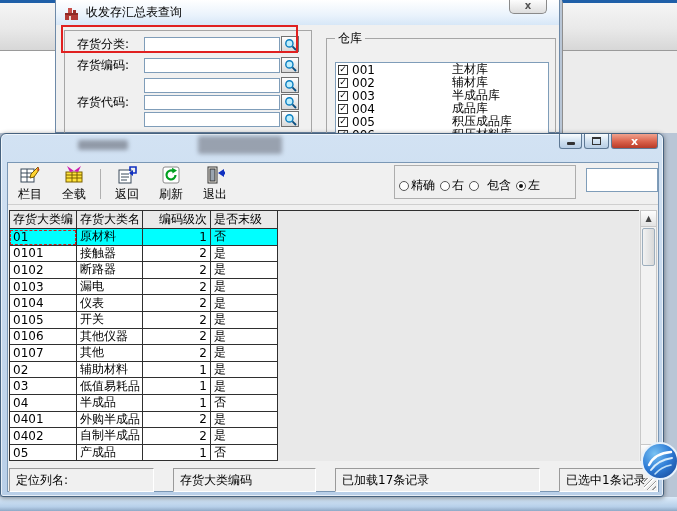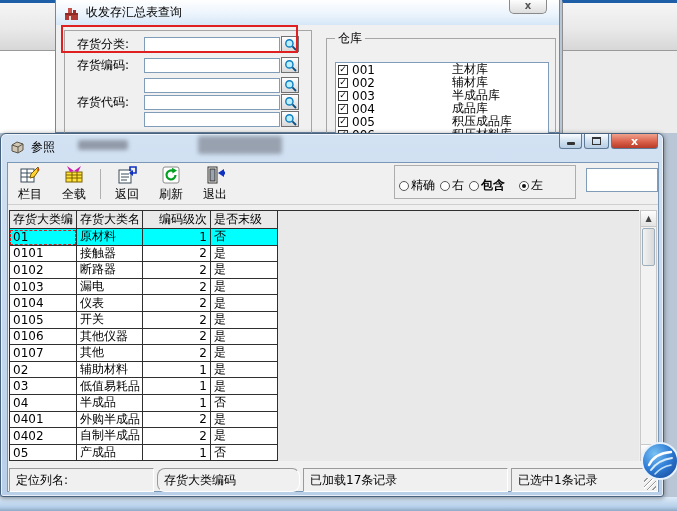--- a/index.html
+++ b/index.html
@@ -93,24 +93,24 @@
 
   
   .vscroll { position:absolute; left:632px; top:47px; width:17px; height:251px; background:#f2f2f2;
              border:1px solid #c8c8c8; display:flex; flex-direction:column; }
   .sb-arrow { height:16px; display:flex; align-items:center; justify-content:center; font-size:8px; color:#444;
               background:linear-gradient(#fdfdfd,#e3e3e3); border-bottom:1px solid #c8c8c8; }
   .sb-arrow.down { margin-top:auto; border-top:1px solid #c8c8c8; border-bottom:none; }
   .sb-thumb { height:38px; background:linear-gradient(90deg,#f2f2f2,#d9d9d9); border:1px solid #9daebd; border-radius:2px; margin:1px; }
 
   
-  .statusbar { position:absolute; left:1px; top:305px; width:649px; height:24px; display:flex; gap:3px; }
+  .statusbar { position:absolute; left:1px; top:305px; width:649px; height:24px; display:flex; gap:19px; }
   .sb-panel { border:1px solid; border-color:#9a9a9a #ffffff #ffffff #9a9a9a; background:#f0f0f0;
               display:flex; align-items:center; padding:0 6px; white-space:nowrap; overflow:hidden; }
-  .sb-p0 { width:145px; } .sb-p1 { width:143px;border-radius:8px; } .sb-p2 { width:205px; } .sb-p3 { flex:1; position:relative; }
+  .sb-p0 { width:145px; } .sb-p1 { width:143px; } .sb-p2 { width:205px; } .sb-p3 { flex:1; position:relative; }
   .grip { position:absolute; right:1px; bottom:1px; width:12px; height:12px;
           background:repeating-linear-gradient(135deg,transparent 0 2px,#9a9a9a 2px 3px,#fff 3px 4px); }
 
   
   .smudge { position:absolute; filter:blur(2px); opacity:.55; border-radius:2px; z-index:40; }
   .smudge.a { left:78px; top:140px; width:50px; height:10px; background:#5c5f6a; }
   .smudge.b { left:198px; top:136px; width:84px; height:18px; background:#6a6d78; }
   .logo { position:absolute; left:641px; top:441px; z-index:50; }
 </style>
 </head>
@@ -222,28 +222,20 @@
           <div class="cbx">✓</div>
           <div class="code">006</div>
           <div>积压材料库</div>
         </div>
         <div class="wh-partial"></div>
       </div>
   </fieldset>
 </section>
 
 <section class="refwin">
-  <div class="titlebar">
-    <svg width="15" height="15" viewBox="0 0 15 15">
-      <path d="M2 5 L7 2 L13 4 L13 10 L8 13 L2 11 Z" fill="#cfc6b4" stroke="#5a544a" stroke-width="1"></path>
-      <path d="M2 5 L8 7 L13 4" fill="none" stroke="#5a544a" stroke-width="1"></path>
-      <path d="M8 7 L8 13" stroke="#5a544a" stroke-width="1"></path>
-    </svg>
-    <span>参照</span>
-  </div>
   <div class="cap-btns" style="left:556px;">
     <div class="cap-btn cap-min">
         <span class="min-glyph"></span>
       </div>
     <div class="cap-btn cap-max">
         <span class="max-glyph"></span>
       </div>
     <div class="cap-btn cap-close">
         <span class="x-glyph">x</span>
       </div>
@@ -318,21 +310,21 @@
     <fieldset class="fuzzy">
       <div class="radio-row" id="radioRow">
           <div style="display: inline-flex; align-items: center; gap: 2px; margin-right: 2px;">
             <div class="radio"></div>
             <div>精确</div>
           </div>
           <div style="display: inline-flex; align-items: center; gap: 2px; margin-right: 2px;">
             <div class="radio"></div>
             <div>右</div>
           </div>
-          <div style="display: inline-flex; align-items: center; gap: 2px; margin-right: 11px; font-weight: bold;">
+          <div style="display: inline-flex; align-items: center; gap: 8px; margin-right: 2px;">
             <div class="radio"></div>
             <div>包含</div>
           </div>
           <div style="display: inline-flex; align-items: center; gap: 2px; margin-right: 2px;">
             <div class="radio">
               <div class="dot"></div>
             </div>
             <div>左</div>
           </div>
         </div>

